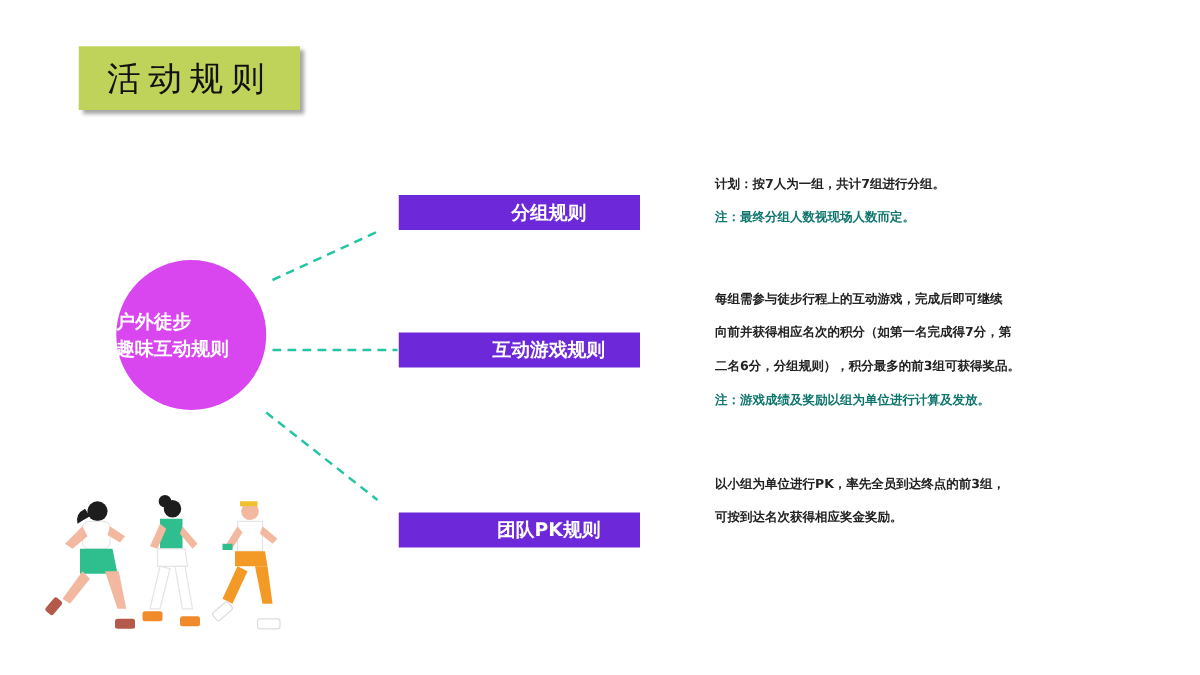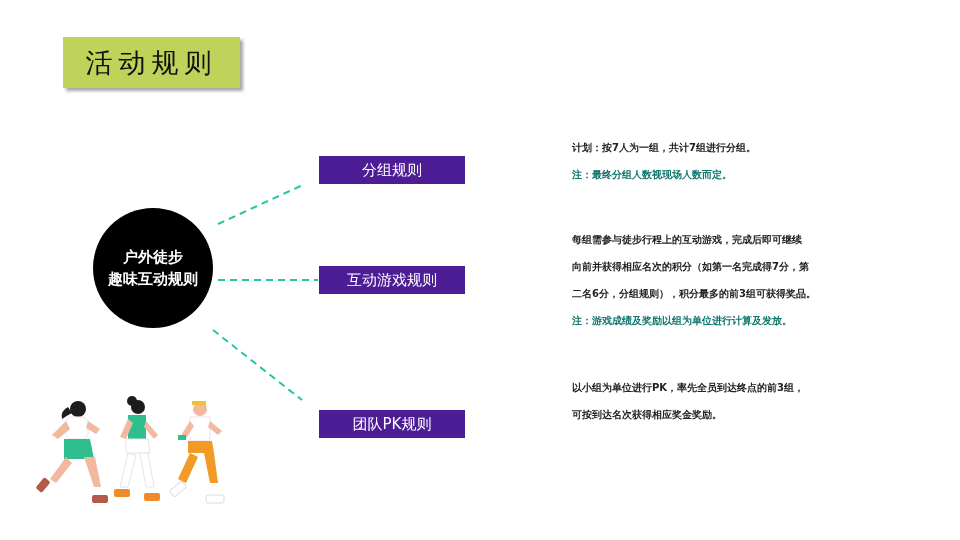--- a/index.html
+++ b/index.html
@@ -10,29 +10,29 @@
   }
   .title-box {
     position: absolute; left: 39px; top: 37px; width: 177px; height: 51px;
     background: #bfd35a;
     box-shadow: 3px 3px 3px rgba(0,0,0,0.35);
     display: flex; align-items: center; justify-content: center;
     font-size: 27px; letter-spacing: 6px; color: #111; margin-left: 24px;
   }
   .hub {
     position: absolute; left: 93px; top: 208px; width: 120px; height: 120px;
-    border-radius: 50%; background: #000000;
-    display: flex; flex-direction: column; align-items: center; justify-content: center;
+    border-radius: 50%; background: #d946ef;
+    display: flex; flex-direction: column; align-items: flex-start; justify-content: center;
     color: #fff; font-size: 15px; line-height: 22px; font-weight: bold;
   }
   svg.lines { position: absolute; left: 0; top: 0; }
   .rule-label {
     position: absolute; left: 319px; width: 146px; height: 28px;
-    background: #4c1d95; color: #fff; font-size: 15px; font-weight: normal;
-    display: flex; align-items: center; justify-content: center;
+    background: #6d28d9; color: #fff; font-size: 15px; font-weight: bold;
+    display: flex; align-items: center; justify-content: center; padding-left: 47px;
   }
   .desc {
     position: absolute; left: 528px; font-size: 10px; line-height: 27px; color: #222;
     font-weight: bold;
     margin-left: 44px;
   }
   .desc .note { color: #0f766e; }
   .runners { position: absolute; left: 30px; top: 395px; }
 </style>
 </head>

